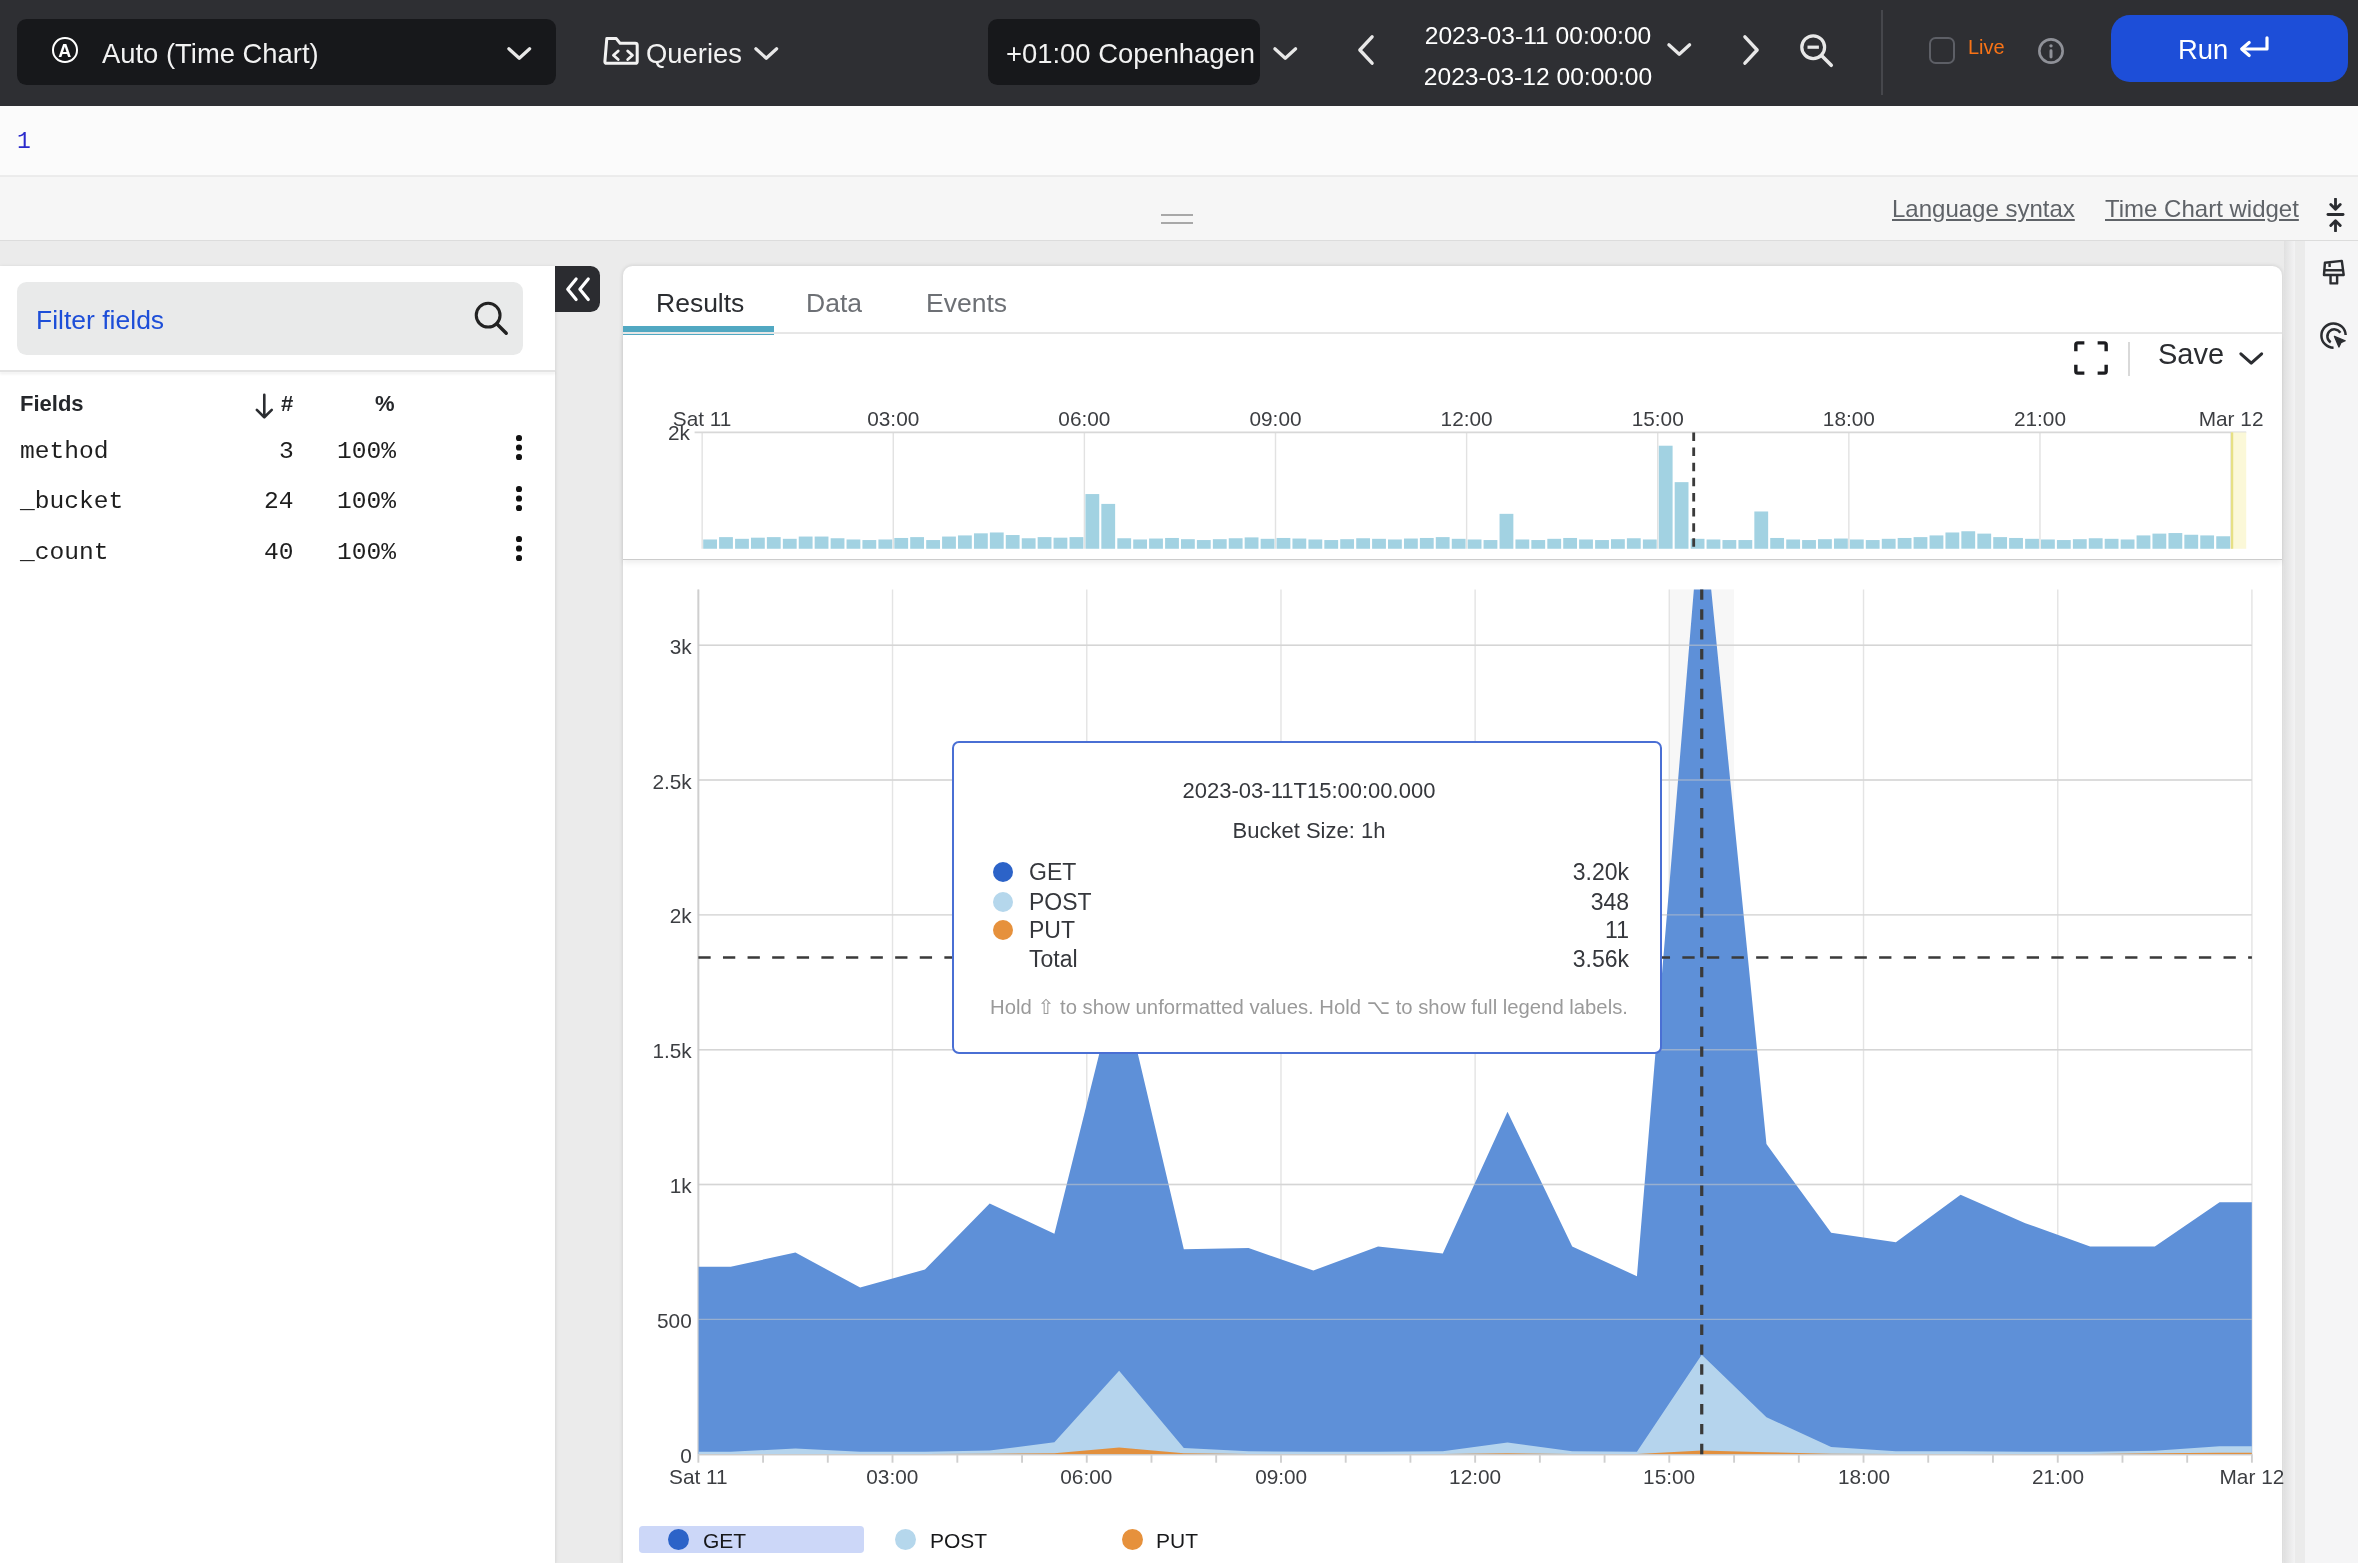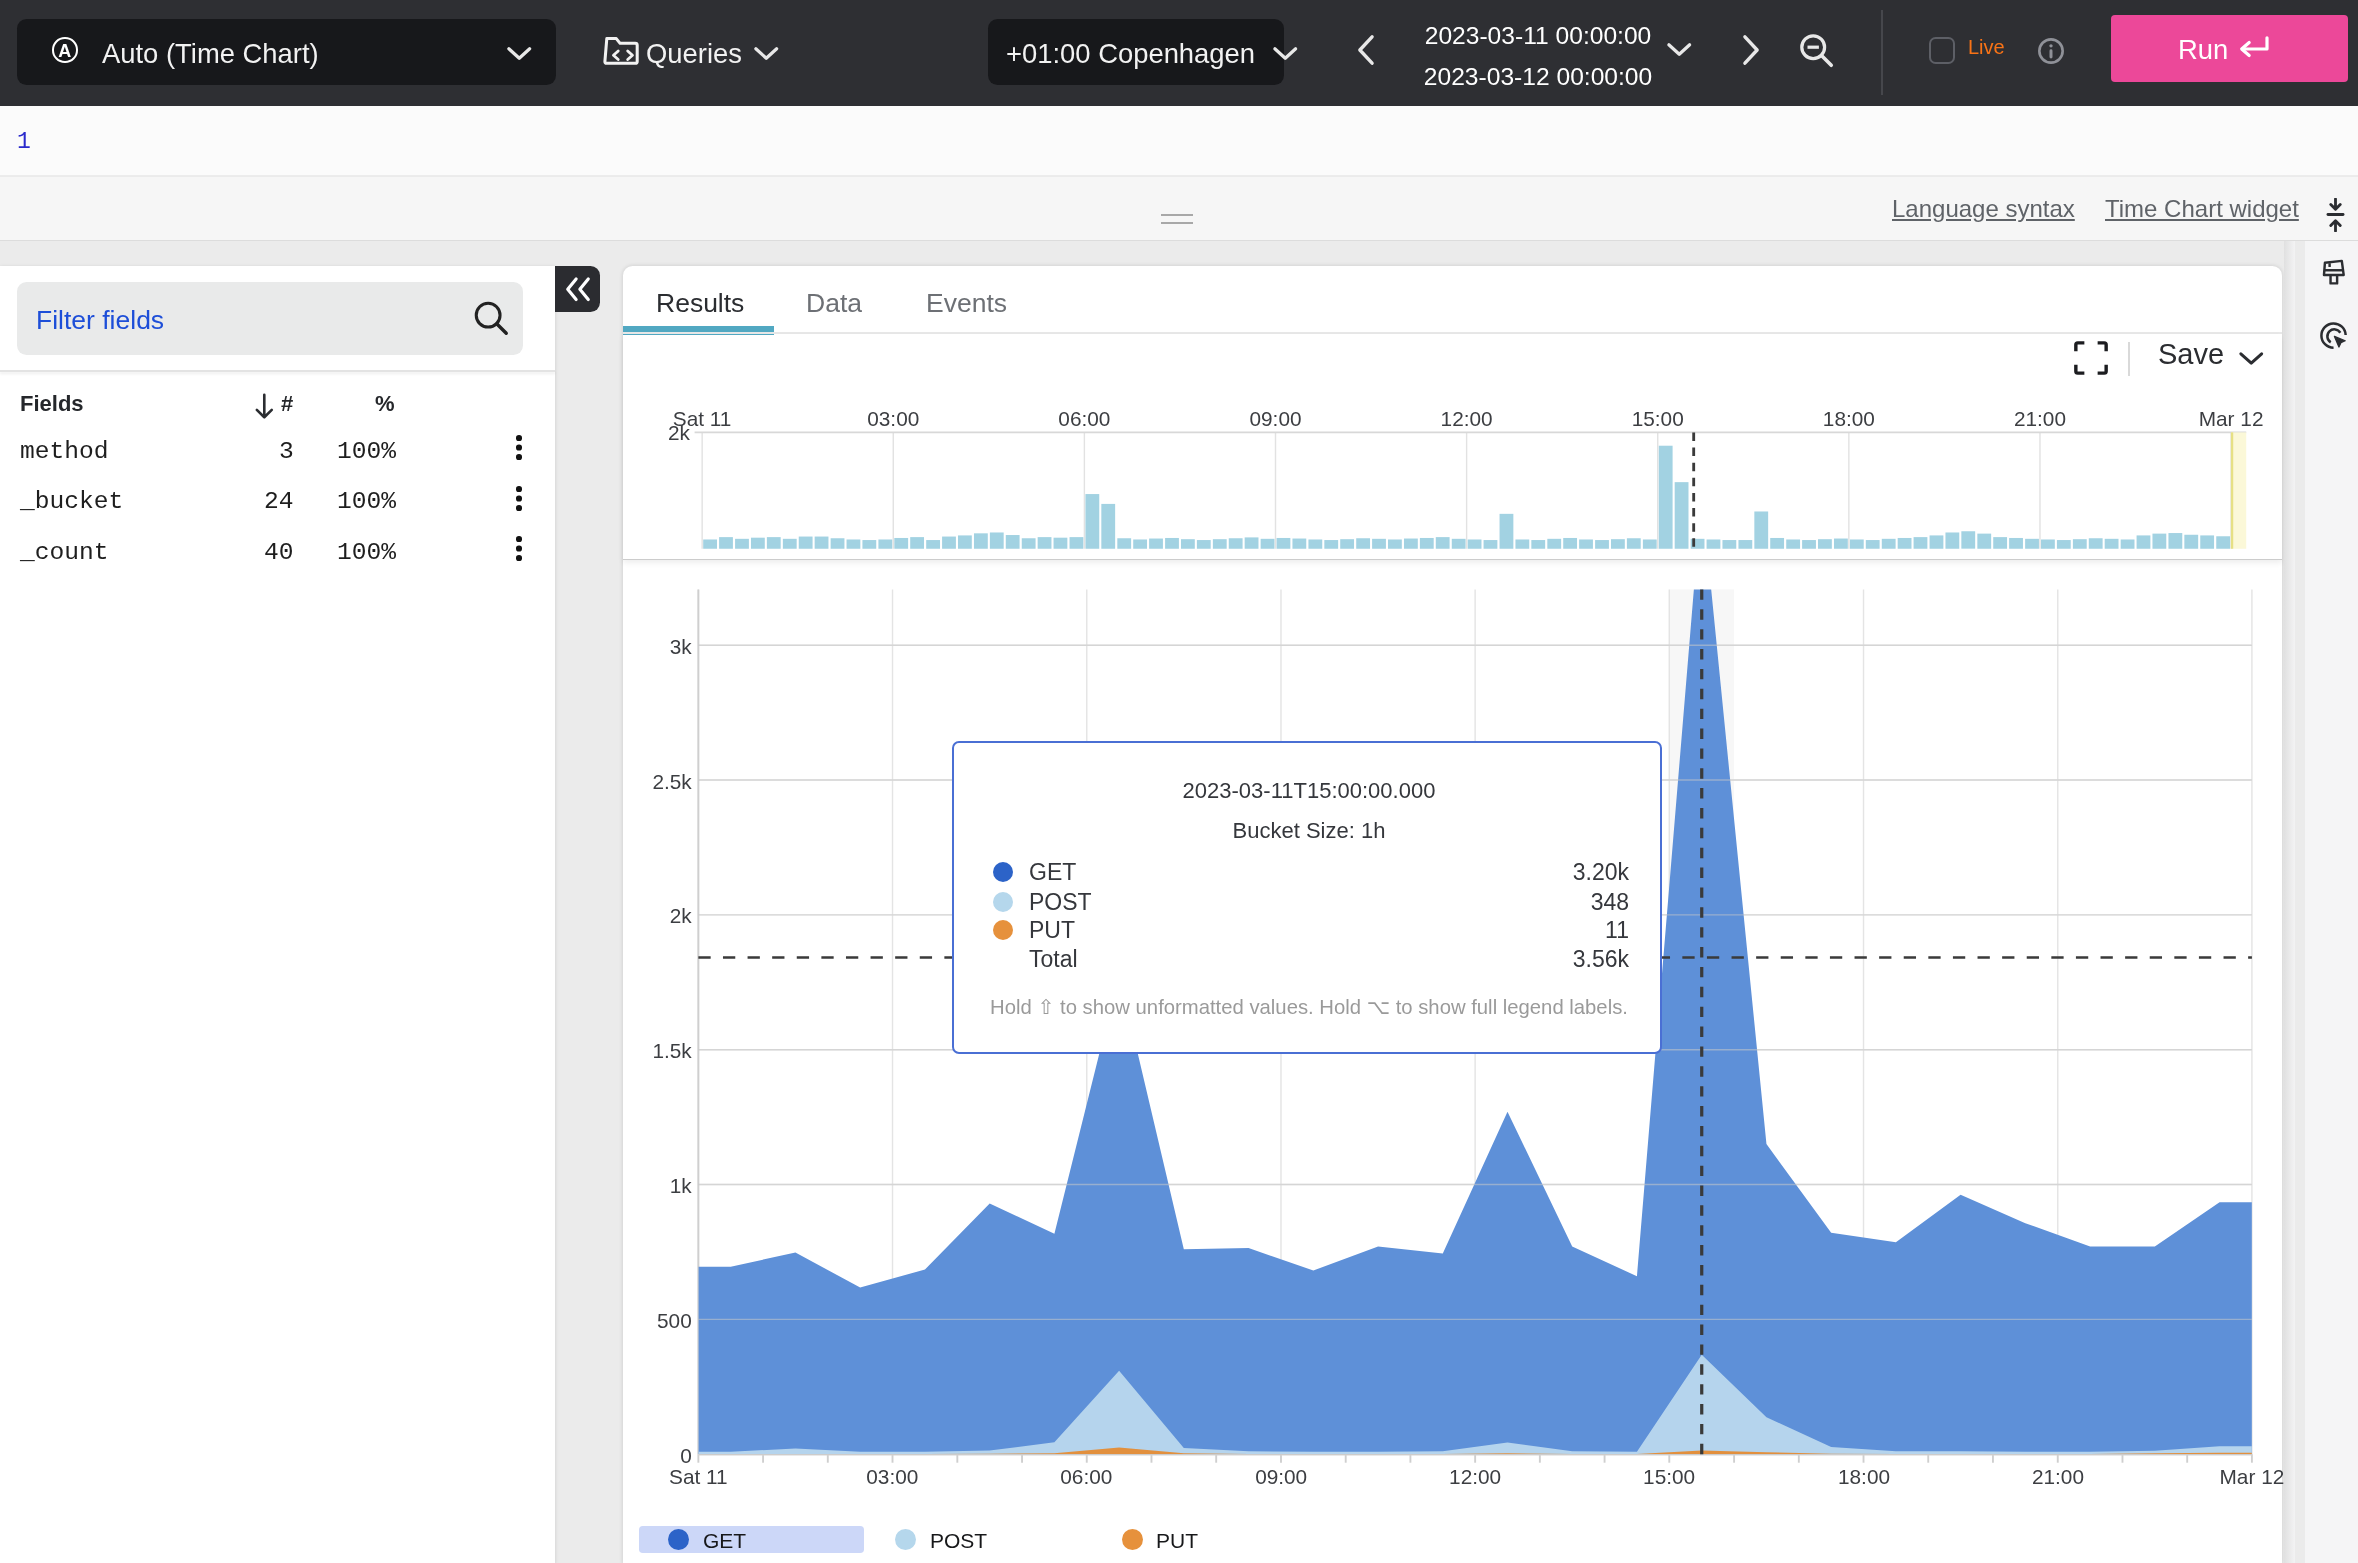--- a/index.html
+++ b/index.html
@@ -5,29 +5,29 @@
   font-family:"Liberation Sans", sans-serif; }
 .mono { font-family:"Liberation Mono", monospace; }
 
 
 .topbar { position:absolute; left:0; top:0; width:2358px; height:106px; background:#2e2f33; }
 .tb-btn { position:absolute; background:#17181b; border-radius:9.5px; color:#f2f2f2; }
 .btn1 { left:17px; top:19px; width:539px; height:66px; }
 .icnA { position:absolute; left:35px; top:18px; width:25.6px; height:25.6px; border:2.8px solid #fff; border-radius:50%;
   color:#fff; font-size:18px; font-weight:bold; text-align:center; line-height:25.6px; }
 .btn1 .lbl { position:absolute; left:85px; top:19px; font-size:27.4px; }
-.btn2 { left:988px; top:19px; width:296px; height:66px; }
+.btn2 { left:988px; top:19px; width:272px; height:66px; }
 .btn2 .lbl { position:absolute; left:18px; top:19px; font-size:27.4px; }
 .queries { position:absolute; left:603px; top:19px; height:66px; color:#f2f2f2; }
 .queries .lbl { position:absolute; left:43px; top:19px; font-size:27.4px; }
 .dates { position:absolute; left:1396px; top:15px; width:284px; color:#fff; font-size:24.6px; line-height:41px; text-align:center; white-space:nowrap; }
 .tb-div { position:absolute; left:1881px; top:9.5px; width:1.9px; height:85px; background:#46474c; }
 .cb { position:absolute; left:1929px; top:37px; width:25.6px; height:26.5px; border:2.8px solid #5d5f66; border-radius:6.6px; }
 .live { position:absolute; left:1968px; top:36px; font-size:20px; color:#f97316; }
-.runbtn { position:absolute; left:2111px; top:15px; width:237px; height:67px; background:#ec4899; border-radius:4px; color:#fff; }
+.runbtn { position:absolute; left:2111px; top:15px; width:237px; height:67px; background:#1d4ed8; border-radius:19px; color:#fff; }
 .runbtn .lbl { position:absolute; left:67px; top:19px; font-size:27.4px; }
 
 
 .qrow { position:absolute; left:0; top:106px; width:2358px; height:70px; background:#fbfbfb; border-bottom:0.9px solid #ececec; }
 .qrow .num { position:absolute; left:17px; top:23px; font-size:23px; color:#2a2acc; }
 .qrow .code { position:absolute; left:51px; top:23px; font-size:23px; color:#1d1d1d; white-space:pre; font-weight:500; }
 .kw { color:#1646e0; } .lit { color:#a33030; }
 
 
 .srow { position:absolute; left:0; top:177px; width:2358px; height:64px; background:#f6f6f6; border-bottom:1.9px solid #dcdcdc; }

